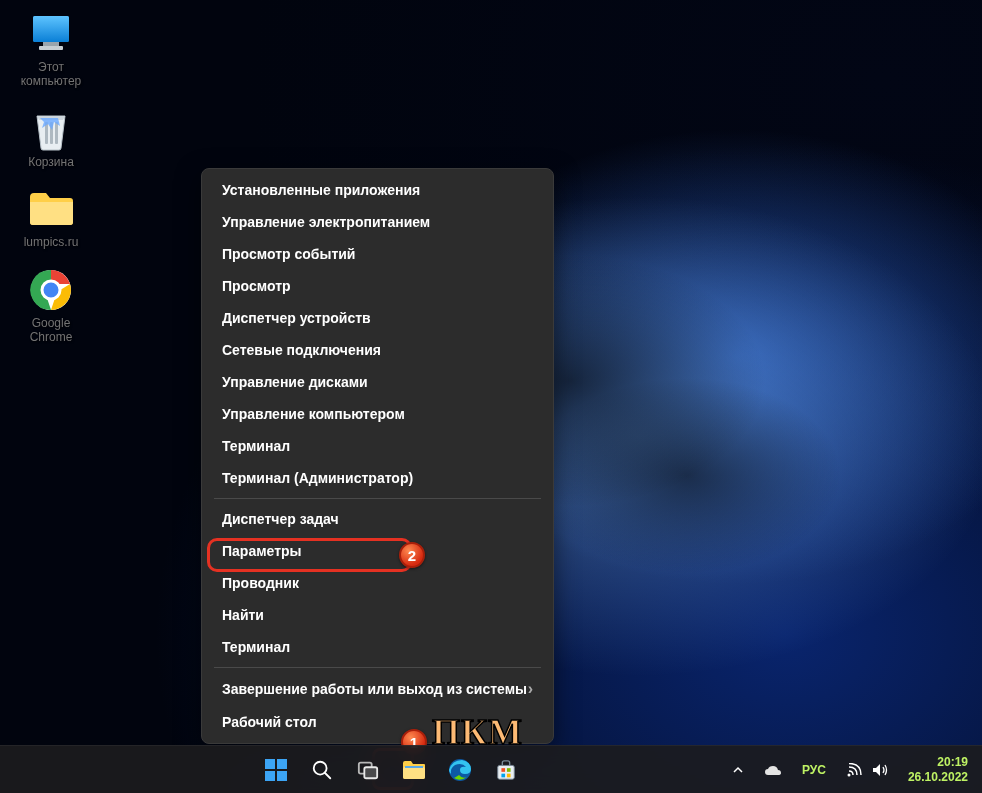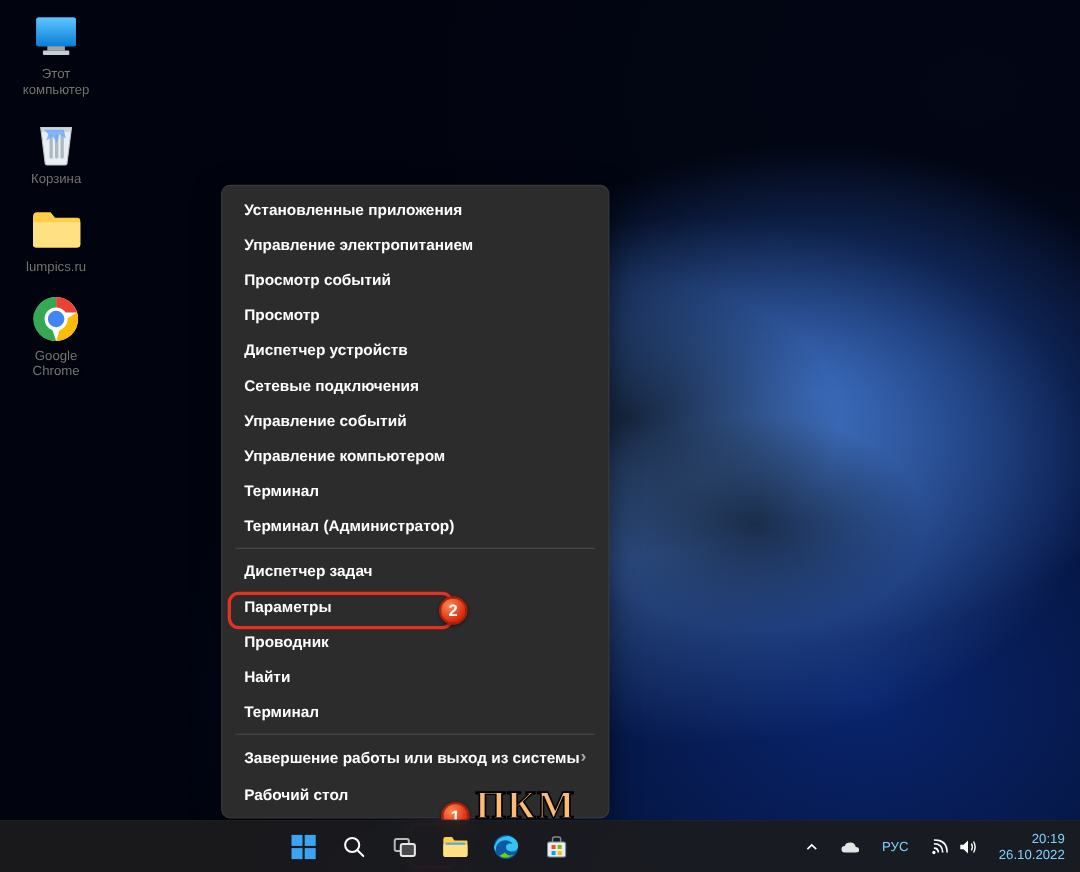--- a/index.html
+++ b/index.html
@@ -70,21 +70,21 @@
   .taskbar {
     position: absolute; left: 0; right: 0; bottom: 0; height: 48px;
     background: rgba(28,28,30,0.9); backdrop-filter: blur(10px);
     display: flex; align-items: center; border-top: 1px solid rgba(255,255,255,0.05);
   }
   .tb-center { position: absolute; left: 50%; transform: translateX(-50%); display: flex; gap: 6px; align-items: center; margin-left: -100px;}
   .tb-item { width: 40px; height: 40px; border-radius: 4px; display: flex; align-items: center; justify-content: center; cursor: pointer; }
   .tb-right {
     position: absolute; right: 8px; height: 100%;
     display: flex; align-items: center; gap: 8px;
-    color: #7dd3fc; font-size: 12px;
+    color: #bef264; font-size: 12px; font-weight: bold;
   }
   .tb-tray { display: flex; align-items: center; gap: 10px; padding: 0 6px; cursor: pointer; border-radius: 4px;}
   .tb-clock { text-align: right; line-height: 1.25; padding: 0 6px; cursor: pointer; border-radius: 4px;}
 
   svg { display: block; }
 </style>
 </head>
 <body>
 
 <div class="wallpaper"></div>
@@ -149,21 +149,21 @@
   </div>
 </div>
 
 <div class="ctxmenu" id="ctxmenu">
     <div class="ctxitem">Установленные приложения</div>
     <div class="ctxitem">Управление электропитанием</div>
     <div class="ctxitem">Просмотр событий</div>
     <div class="ctxitem">Просмотр</div>
     <div class="ctxitem">Диспетчер устройств</div>
     <div class="ctxitem">Сетевые подключения</div>
-    <div class="ctxitem">Управление событий</div>
+    <div class="ctxitem">Управление дисками</div>
     <div class="ctxitem">Управление компьютером</div>
     <div class="ctxitem">Терминал</div>
     <div class="ctxitem">Терминал (Администратор)</div>
     <div class="ctxsep"></div>
     <div class="ctxitem">Диспетчер задач</div>
     <div class="ctxitem">Параметры</div>
     <div class="ctxitem">Проводник</div>
     <div class="ctxitem">Найти</div>
     <div class="ctxitem">Терминал</div>
     <div class="ctxsep"></div>

